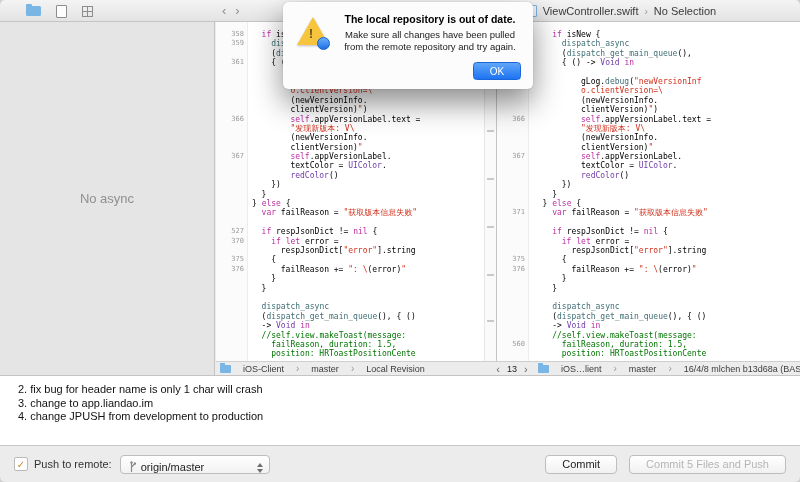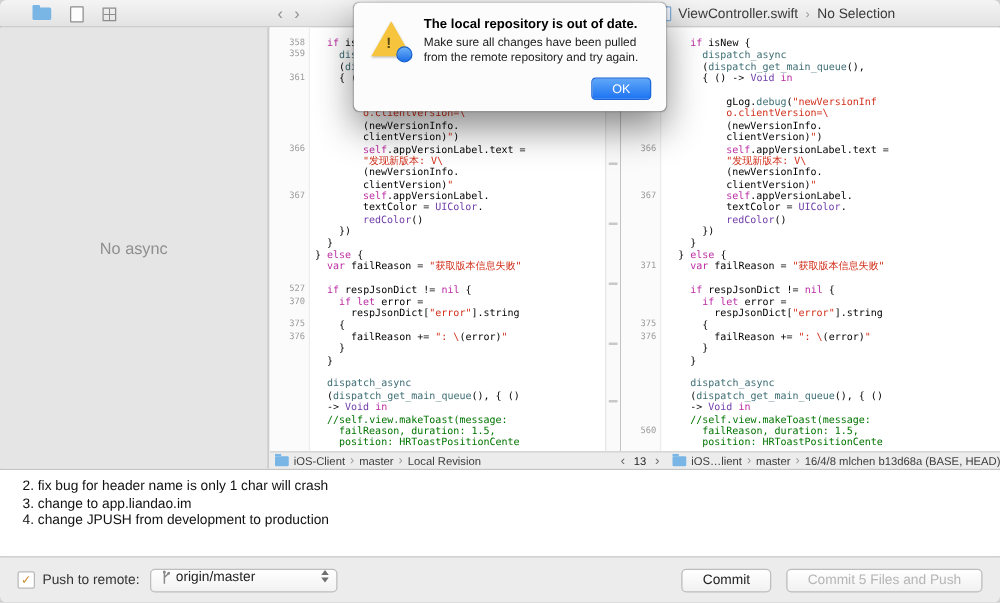--- a/index.html
+++ b/index.html
@@ -43,21 +43,21 @@
   .tk-t{color:#703DAA;}
   .tk-f{color:#3E6E74;}
   .tk-p{color:#000;}
   .ribbon{width:11px;border-left:1px solid #e6e6e6;background:#fafafa;position:relative;}
   .tick{position:absolute;left:2px;width:7px;height:2px;background:#c9c9c9;}
   .chg{position:absolute;left:1px;width:8px;height:6px;border:1px solid #b9cde6;background:#eef4fb;box-sizing:border-box;}
 
   
   .jumpstrip{position:absolute;left:216px;top:361px;width:584px;height:14px;background:#ececec;
     border-top:1px solid #cfcfcf;box-sizing:border-box;display:flex;align-items:center;font-size:9px;color:#3c3c3c;}
-  .jbar{display:flex;align-items:center;gap:4px;overflow:hidden;white-space:nowrap;}
+  .jbar{display:flex;align-items:center;gap:12px;overflow:hidden;white-space:nowrap;}
   .jbar-l{flex:0 0 268px;padding-left:4px;}
   .jbar-r{flex:1;padding-left:2px;}
   .pager{flex:0 0 48px;display:flex;align-items:center;justify-content:center;gap:7px;}
   .pager .pch{color:#666;font-size:11px;line-height:12px;}
   .pager .pcount{font-size:9px;color:#222;}
   .jfolder{width:11px;height:8px;background:#79b6e6;border-radius:1px;position:relative;flex:0 0 auto;}
   .jfolder::before{content:"";position:absolute;left:0;top:-2px;width:5px;height:2px;background:#79b6e6;}
   .jitem{color:#3c3c3c;}
 
   
@@ -65,21 +65,21 @@
     border-top:1px solid #c4c4c4;box-sizing:border-box;padding:7px 0 0 18px;}
   .cline{font-size:11px;line-height:13.5px;color:#111;}
 
   
   .footer{position:absolute;left:0;top:445px;width:800px;height:37px;background:#ececec;
     border-top:1px solid #c9c9c9;box-sizing:border-box;display:flex;align-items:center;padding:0 14px;}
   .chk{width:12px;height:12px;background:#fff;border:1px solid #b9b9b9;border-radius:2px;
     display:flex;align-items:center;justify-content:center;font-size:10px;color:#c98a2c;margin-right:6px;}
   .flabel{font-size:11px;color:#333;margin-right:8px;}
   .popup{height:19px;width:150px;border:1px solid #bdbdbd;border-radius:4px;background:linear-gradient(#ffffff,#f2f2f2);
-    display:flex;align-items:flex-start;padding:0 6px;box-sizing:border-box;gap:5px;}
+    display:flex;align-items:flex-end;padding:0 6px;box-sizing:border-box;gap:5px;}
   .popup .val{flex:1;font-size:11px;color:#222;overflow:hidden;white-space:nowrap;}
   .arrows{display:flex;flex-direction:column;gap:2px;align-items:center;}
   .arrow-up{width:0;height:0;border-left:3px solid transparent;border-right:3px solid transparent;border-bottom:4px solid #6f6f6f;}
   .arrow-dn{width:0;height:0;border-left:3px solid transparent;border-right:3px solid transparent;border-top:4px solid #6f6f6f;}
   .fspacer{flex:1;}
   .btn{height:19px;border:1px solid #bdbdbd;border-radius:4px;background:linear-gradient(#ffffff,#f1f1f1);
     font-size:11px;color:#222;display:flex;align-items:center;justify-content:center;padding:0 16px;margin-left:12px;box-sizing:border-box;}
   .btn.disabled{color:#b5b5b5;}
 
   
@@ -87,21 +87,21 @@
     box-shadow:0 14px 30px rgba(0,0,0,.45),0 0 1px rgba(0,0,0,.35);padding:11px 12px 9px 12px;box-sizing:border-box;z-index:50;}
   .drow{display:flex;}
   .dicon{width:44px;flex:0 0 44px;position:relative;}
   .warn-tri{position:absolute;left:2px;top:4px;width:0;height:0;
     border-left:16px solid transparent;border-right:16px solid transparent;border-bottom:28px solid #f6c53d;
     filter:drop-shadow(0 1px 1px rgba(0,0,0,.25));}
   .warn-bang{position:absolute;left:14px;top:14px;font-weight:bold;font-size:12px;color:#5a4a12;}
   .badge{position:absolute;left:22px;top:24px;width:13px;height:13px;border-radius:50%;
     background:linear-gradient(#6cb0f7,#1e6fe8);border:1px solid #1560cc;box-sizing:border-box;
     display:flex;align-items:center;justify-content:center;color:#fff;font-size:8px;}
-  .dtext{flex:1;}
+  .dtext{flex:1;text-align:center;}
   .dtitle{font-size:10.5px;font-weight:bold;color:#000;margin-bottom:4px;line-height:12px;}
   .dmsg{font-size:9.5px;color:#1a1a1a;line-height:12px;}
   .dbtnrow{display:flex;justify-content:flex-end;margin-top:9px;}
   .okbtn{width:46px;height:16px;border-radius:3.5px;border:1px solid #1a66d9;
     background:linear-gradient(#5fa7f9,#1d73f2);color:#fff;font-size:10px;
     display:flex;align-items:center;justify-content:center;}
 </style>
 </head>
 <body>
 

